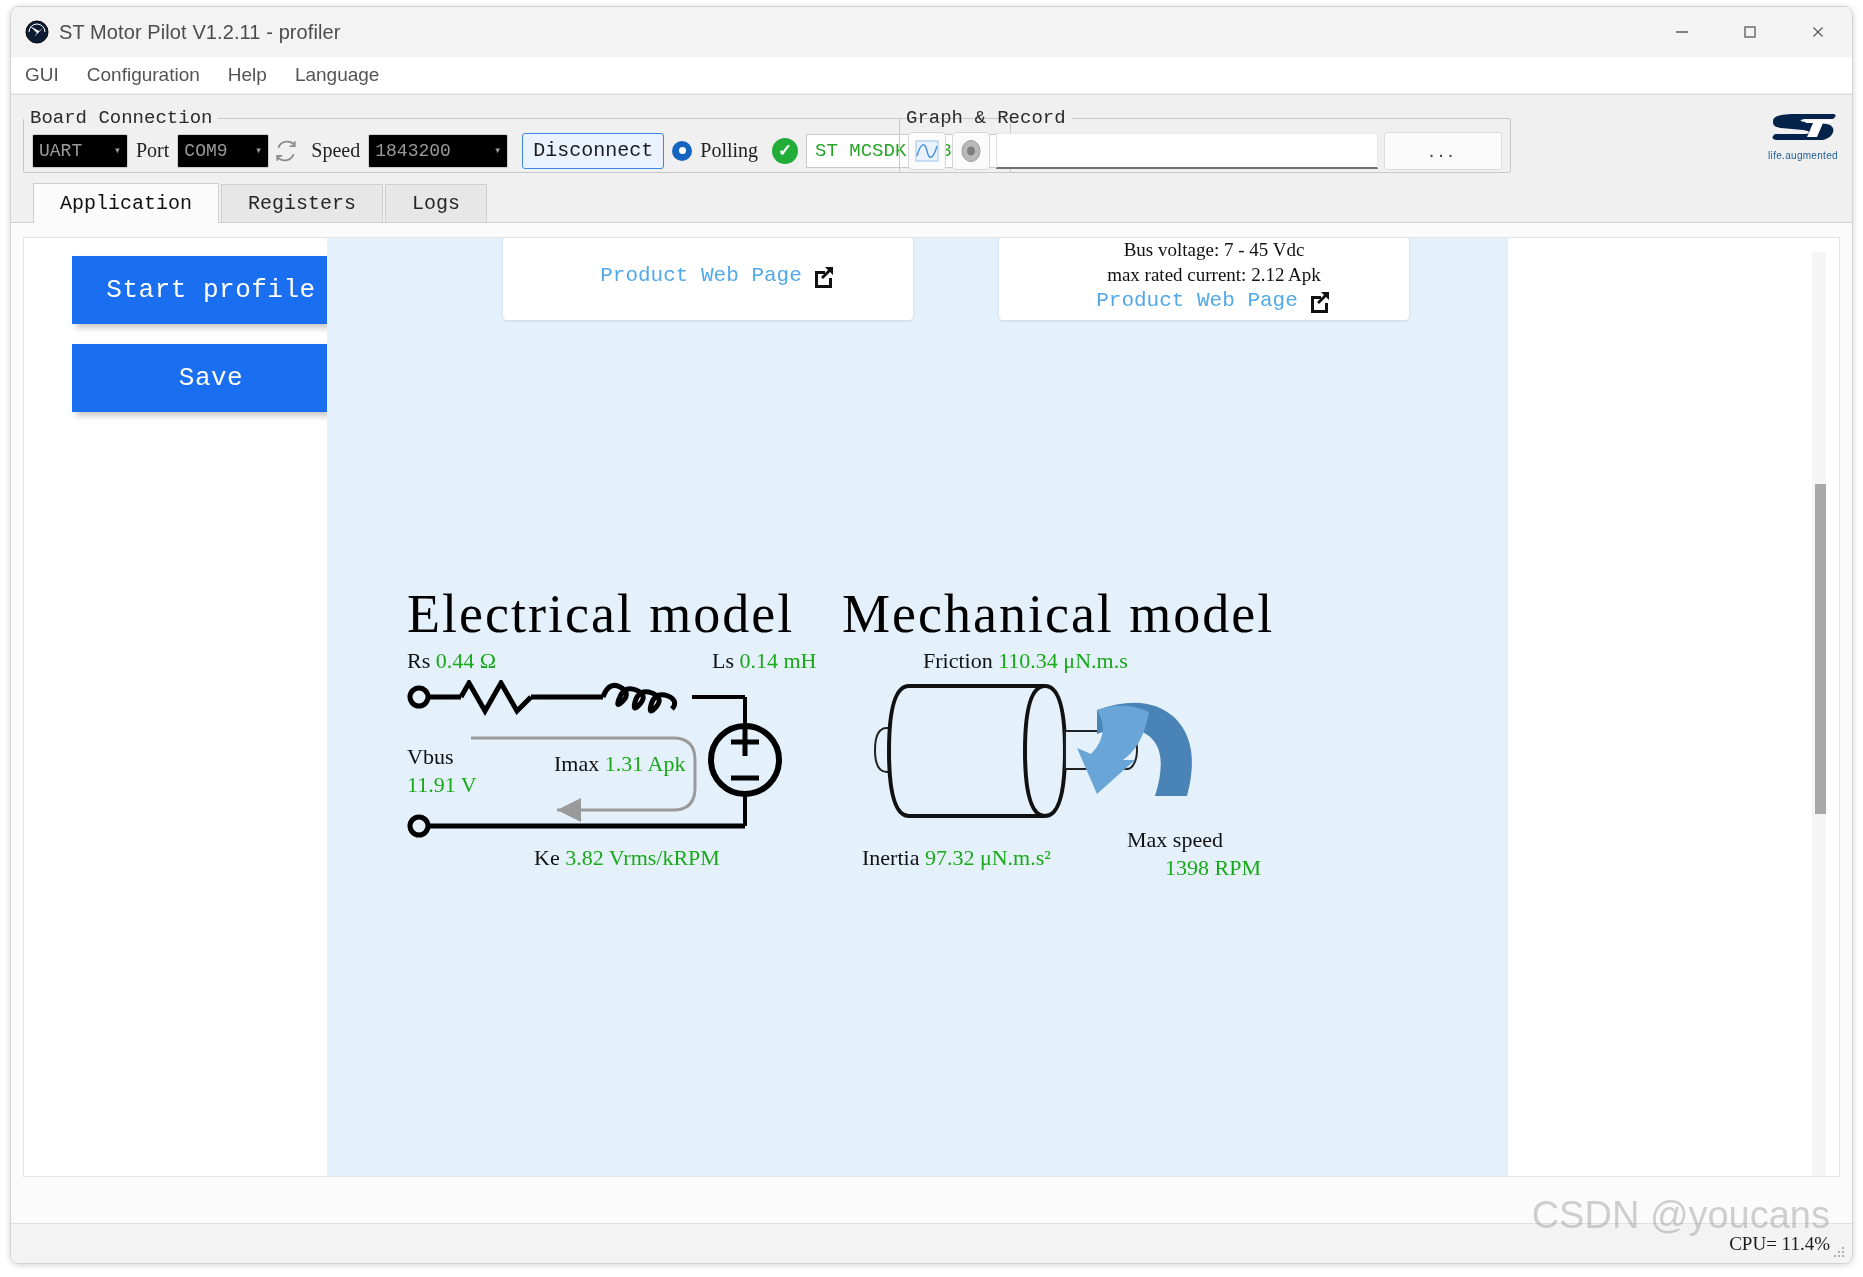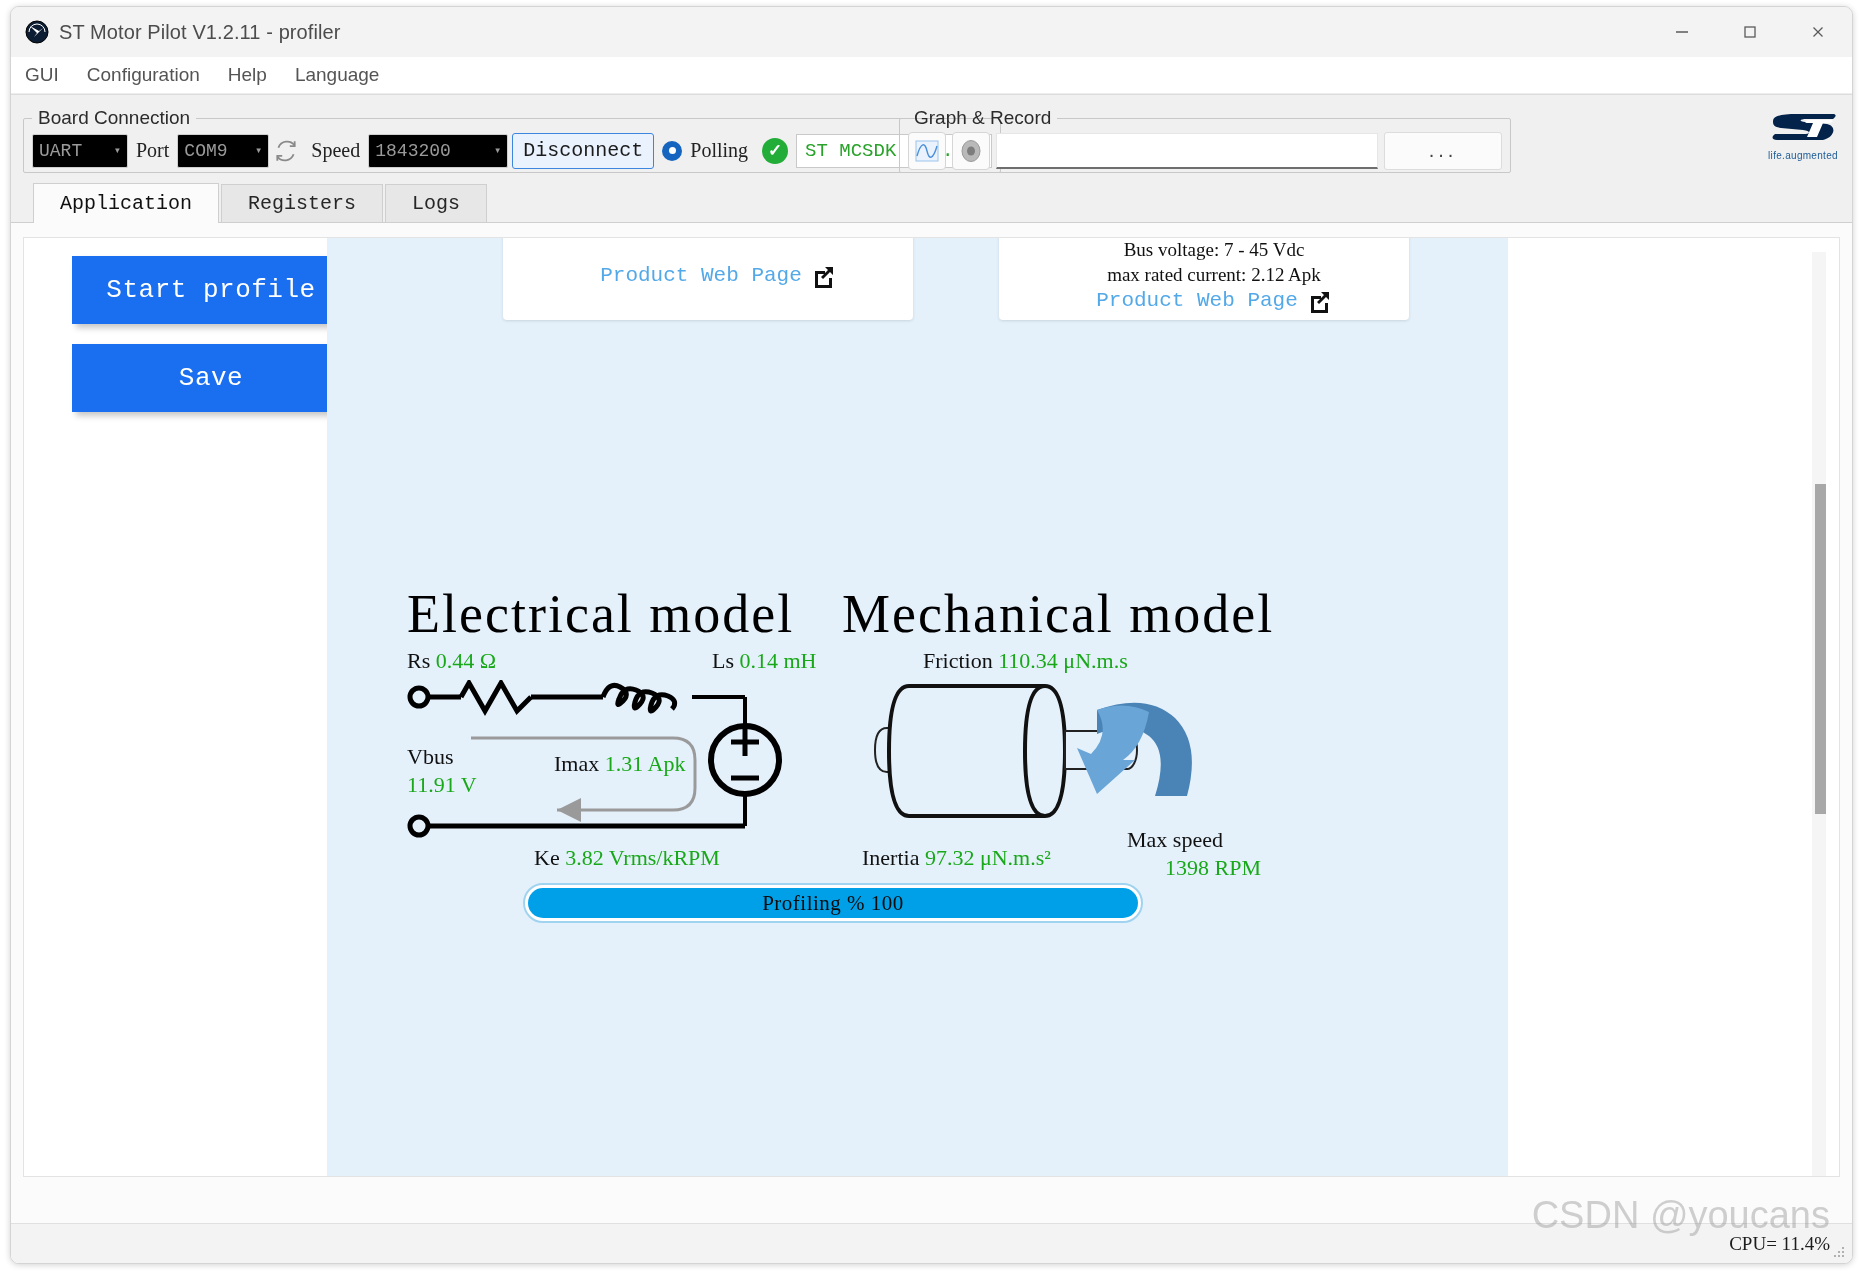--- a/index.html
+++ b/index.html
@@ -90,25 +90,25 @@
     border-top: 1px solid #dcdcdc;
   }
   fieldset.group {
     position: absolute;
     border: 1px solid #c8c8c8;
     border-radius: 2px;
     margin: 0;
     padding: 0;
   }
   fieldset.group > legend {
-    font-family: Liberation Sans, sans-serif;
+    font-family: Liberation Mono, monospace;
     font-size: 19px;
     color: #2b2b2b;
     padding: 0 6px;
-    margin-left: 8px;
+    margin-left: 0;
   }
   #board-group { left: 12px; top: 12px; width: 858px; height: 64px; }
   #graph-group { left: 888px; top: 12px; width: 610px; height: 64px; }
 
   .grow { display: flex; align-items: center; height: 100%; padding: 0 8px; box-sizing: border-box; }
 
   .combo {
     display: inline-flex;
     align-items: center;
     justify-content: space-between;
@@ -505,21 +505,21 @@
               <path d="M4 17 A8.5 8.5 0 0 0 19 15"></path>
             <polyline points="20,3 20,7.5 15.5,7.5"></polyline>
               <polyline points="4,21 4,16.5 8.5,16.5"></polyline>
           </svg>
         </span>
         <span class="lbl">Speed</span>
         <div class="combo" style="width:140px;">
           <span>1843200</span>
           <span class="chev">▾</span>
         </div>
-        <div class="disconnect-btn" style="margin-left:4px;">Disconnect</div>
+        <div class="disconnect-btn" style="margin-left:14px;">Disconnect</div>
         <span class="polling-dot"></span>
         <span class="lbl">Polling</span>
         <span class="check-badge">✓</span>
         <div class="sdk-field">ST MCSDK 6.3.1</div>
       </div>
     </fieldset>
 
     <fieldset class="group" id="graph-group">
       <legend>Graph &amp; Record</legend>
       <div class="grow">
@@ -666,25 +666,20 @@
           <span class="u">μN.m.s²</span>
         </div>
         <div class="param" style="left:800px; top:588px; line-height:1.25;">
           <div>Max speed</div>
           <div style="padding-left:38px;">
             <span class="v">1398</span>
             <span class="u">RPM</span>
           </div>
         </div>
 
-        <div class="progress-wrap">
-          <div class="progress-fill" id="progress-fill" style="width: 100%; background: rgb(0, 160, 233);">
-            <span class="progress-text">Profiling % 100</span>
-          </div>
-        </div>
       </div>
 
       <div class="vscroll">
         <div class="vthumb"></div>
       </div>
     </div>
 
     <div class="hscroll">
       <div class="hthumb"></div>
     </div>

